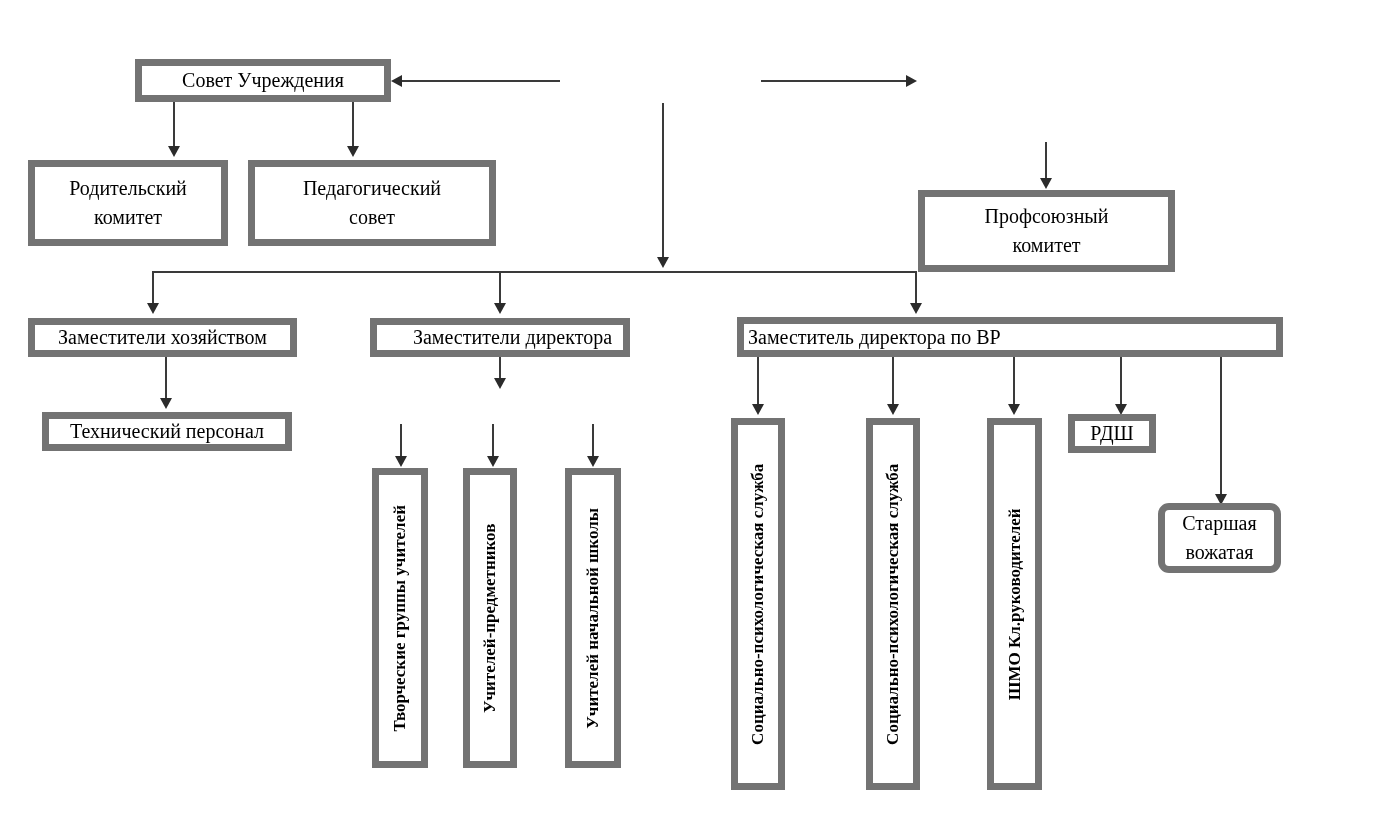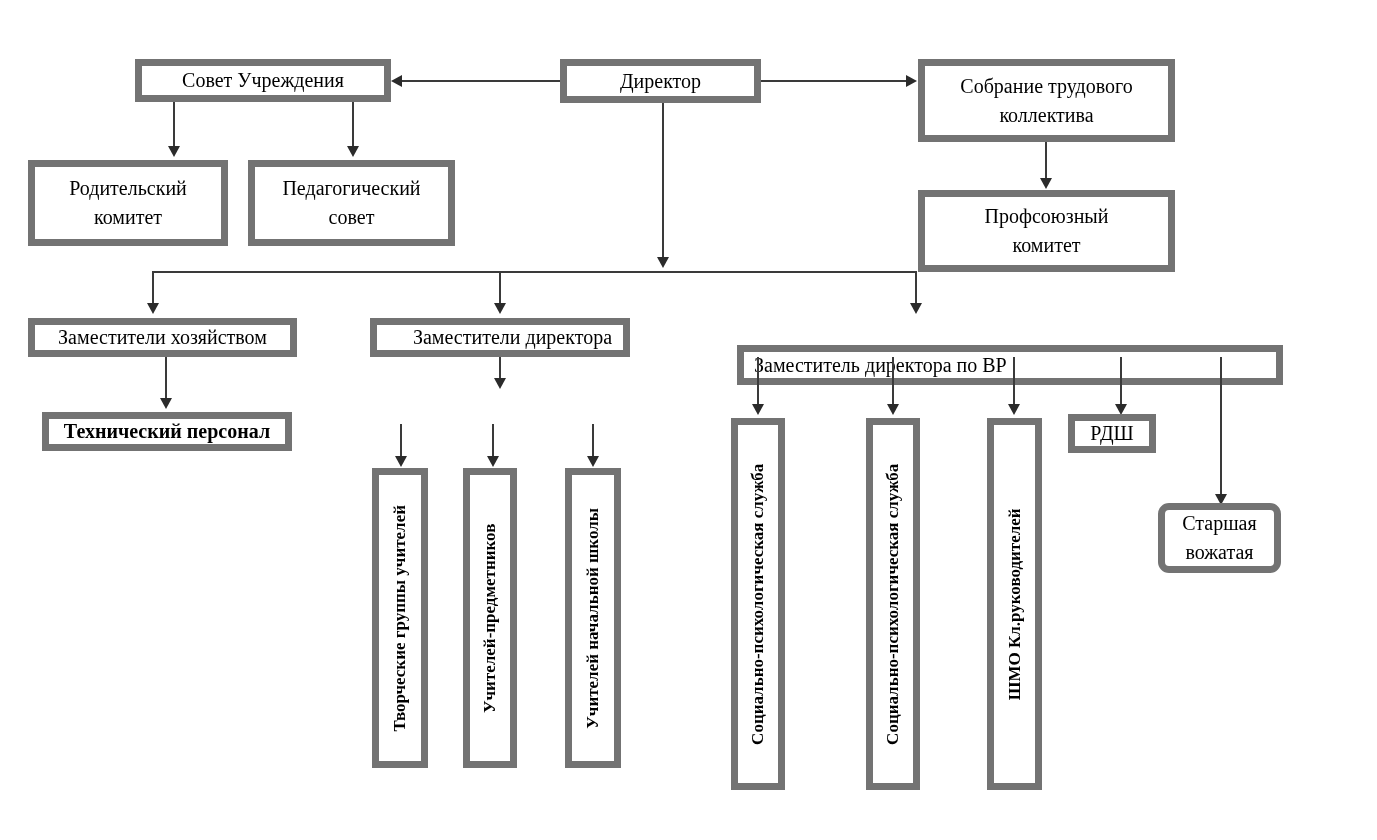--- a/index.html
+++ b/index.html
@@ -29,22 +29,21 @@
     justify-content: center;
     text-align: center;
     line-height: 1.45;
     font-size: 20px;
     color: #000000;
     padding: 2px 6px;
   }
   .node.left-align {
     justify-content: center;
     text-align: left;
-    padding-left: 10px;
-    margin-top: 28px;
+    padding-left: 4px;
   }
   .node .txt {
     display: block;
     width: 100%;
     white-space: pre-line;
   }
   
   .node.vert {
     padding: 0;
     align-items: flex-start;
@@ -102,47 +101,40 @@
 </style>
 </head>
 <body>
 
 <div id="canvas">
 
   <div class="node" style="left:135px; top:59px; width:256px; height:43px;">
     <span class="txt">Совет Учреждения</span>
   </div>
 
-  <div class="node" style="left:560px; top:59px; width:201px; height:44px;">
-    <span class="txt">Директор</span>
-  </div>
-
-  <div class="node" style="left:918px; top:59px; width:257px; height:83px;">
-    <span class="txt">Собрание трудового
-коллектива</span>
-  </div>
+
 
   <div class="ln h" style="left:402px; top:80px; width:158px;"></div>
   <div class="arrow-left" style="left:391px; top:75px;"></div>
 
   <div class="ln h" style="left:761px; top:80px; width:146px;"></div>
   <div class="arrow-right" style="left:906px; top:75px;"></div>
 
   <div class="ln v" style="left:173px; top:102px; width:2px; height:45px;"></div>
   <div class="arrow-down" style="left:168px; top:146px;"></div>
 
   <div class="ln v" style="left:352px; top:102px; width:2px; height:45px;"></div>
   <div class="arrow-down" style="left:347px; top:146px;"></div>
 
   <div class="node" style="left:28px; top:160px; width:200px; height:86px;">
     <span class="txt">Родительский
 комитет</span>
   </div>
 
-  <div class="node" style="left:248px; top:160px; width:207px; height:86px;align-items:center;">
+  <div class="node" style="left:248px; top:160px; width:248px; height:86px;align-items:center;">
     <span class="txt">Педагогический
 совет</span>
   </div>
 
   <div class="ln v" style="left:1045px; top:142px; width:2px; height:37px;"></div>
   <div class="arrow-down" style="left:1040px; top:178px;"></div>
 
   <div class="node" style="left:918px; top:190px; width:257px; height:82px;justify-content:center;">
     <span class="txt">Профсоюзный
 комитет</span>
@@ -170,21 +162,21 @@
     <span class="txt">Заместители  директора</span>
   </div>
 
   <div class="node left-align" style="left:737px; top:317px; width:546px; height:40px;">
     <span class="txt">Заместитель  директора по ВР</span>
   </div>
 
   <div class="ln v" style="left:165px; top:357px; width:2px; height:42px;"></div>
   <div class="arrow-down" style="left:160px; top:398px;"></div>
 
-  <div class="node" style="left:42px; top:412px; width:250px; height:39px;font-weight:bold;">
+  <div class="node" style="left:42px; top:412px; width:250px; height:39px;">
     <span class="txt">Технический персонал</span>
   </div>
 
   <div class="ln v" style="left:499px; top:357px; width:2px; height:22px;"></div>
   <div class="arrow-down" style="left:494px; top:378px;"></div>
 
 
   <div class="ln v" style="left:400px; top:424px; width:2px; height:33px;"></div>
   <div class="arrow-down" style="left:395px; top:456px;"></div>
 

